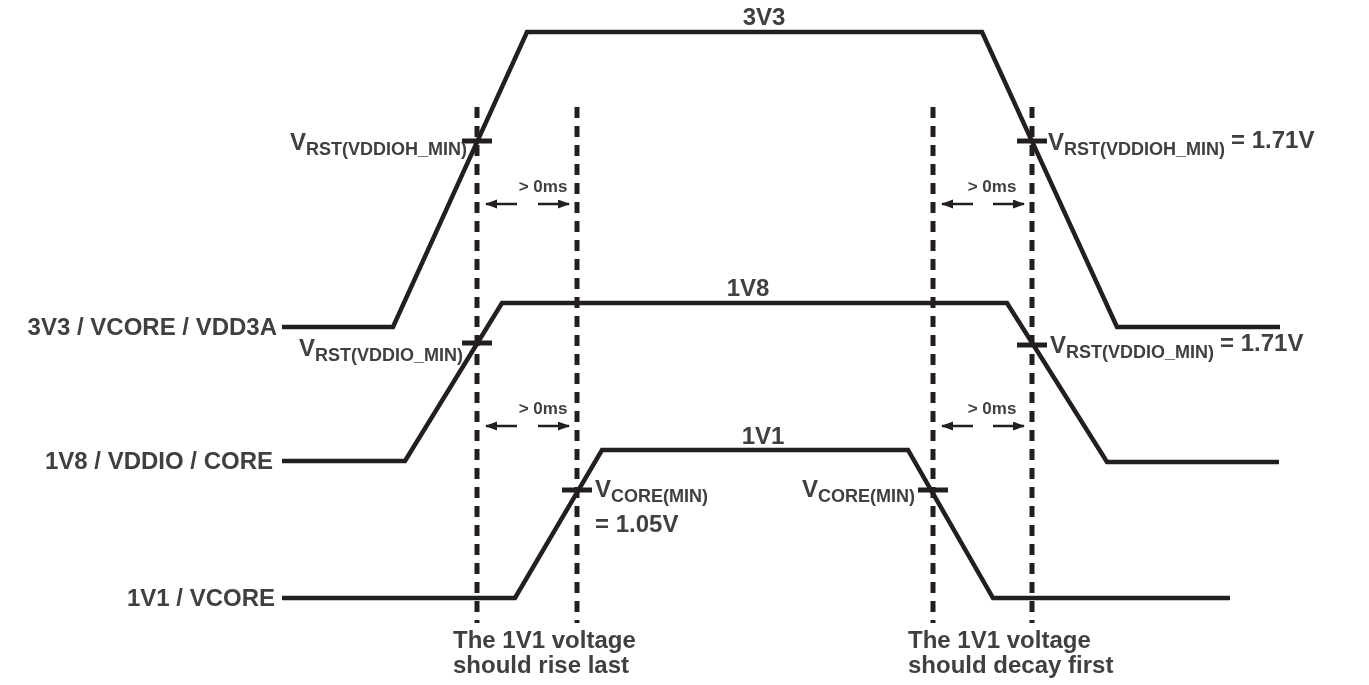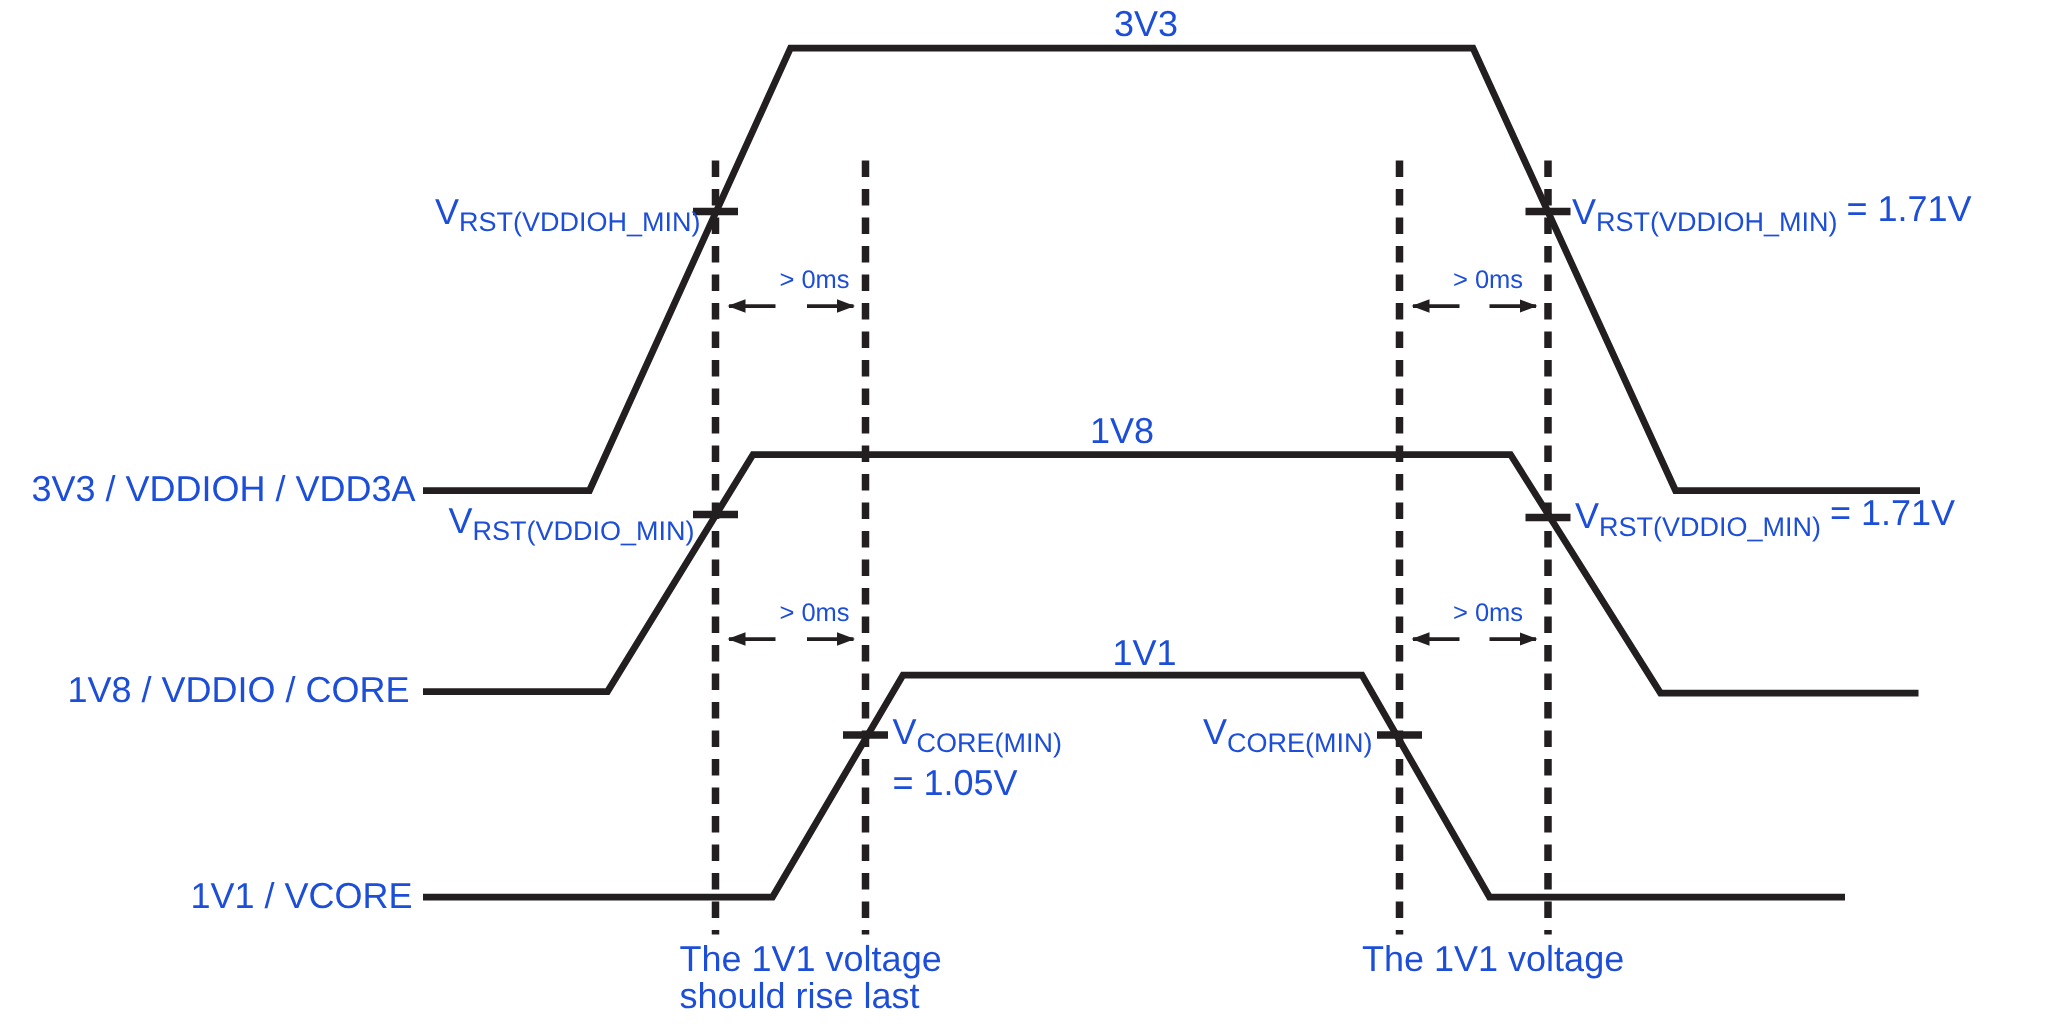--- a/index.html
+++ b/index.html
@@ -1,21 +1,21 @@
 <!DOCTYPE html>
 <html><head>
 <meta charset="utf-8">
 <style>
   html,body { margin:0; padding:0; background:#ffffff; }
   .stage {
     position:relative; width:1369px; height:685px; background:#ffffff;
     font-family:"Liberation Sans", sans-serif; color:#231f20; overflow:hidden;
   }
   .stage svg { position:absolute; left:0; top:0; }
-  .lbl { position:absolute; font-weight:400; white-space:nowrap; color:#1d4ed8; }
+  .lbl { position:absolute; font-weight:700; white-space:nowrap; color:#404040; }
   .rail    { font-size:24px; line-height:24px; text-align:right; }
   .plateau { font-size:24px; line-height:24px; transform:translateX(-50%); }
   .thresh  { font-size:24px; line-height:24px; }
   .tsub    { font-size:18px; position:relative; top:5px; letter-spacing:0; }
   .tsuf    { margin-left:6px; position:relative; top:-2px;margin-top:22px; }
   .tval    { margin-top:9px; }
   .timing  { font-size:17px; line-height:17px; transform:translateX(-50%);margin-left:16px; }
   .note    { font-size:24px; line-height:25px; }
 </style>
 </head>
@@ -56,21 +56,21 @@
     <line x1="993" y1="204" x2="1024" y2="204" stroke="#231f20" stroke-width="2.5" marker-end="url(#ah)"></line>
 
     <line x1="973" y1="426" x2="942" y2="426" stroke="#231f20" stroke-width="2.5" marker-end="url(#ah)"></line>
     <line x1="993" y1="426" x2="1024" y2="426" stroke="#231f20" stroke-width="2.5" marker-end="url(#ah)"></line>
   </svg>
 
   <div class="lbl plateau" style="left:764px; top:5px;">3V3</div>
   <div class="lbl plateau" style="left:748px; top:276px;">1V8</div>
   <div class="lbl plateau" style="left:763px; top:424px;">1V1</div>
 
-  <div class="lbl rail" style="right:1092px; top:315px;">3V3 / VDDIOH / VDD3A</div>
+  <div class="lbl rail" style="right:1092px; top:315px;">3V3 / VCORE / VDD3A</div>
   <div class="lbl rail" style="right:1096px; top:449px;">1V8 / VDDIO / CORE</div>
   <div class="lbl rail" style="right:1094px; top:586px;text-align:right;">1V1 / VCORE</div>
 
   <div class="lbl thresh" style="right:906px; top:336px; text-align:right;">
     <span>V</span><span class="tsub">RST(VDDIO_MIN)</span>
   </div>
   <div class="lbl thresh" style="right:902px; top:130px; text-align:right;">
     <span>V</span><span class="tsub">RST(VDDIOH_MIN)</span>
   </div>
   <div class="lbl thresh" style="left:595px; top:477px;">
@@ -92,15 +92,16 @@
   <div class="lbl timing" style="left:527px; top:400px;">&gt; 0ms</div>
   <div class="lbl timing" style="left:976px; top:178px;">&gt; 0ms</div>
   <div class="lbl timing" style="left:976px; top:400px;">&gt; 0ms</div>
 
   <div class="lbl note" style="left:453px; top:627px;">
     <div>The 1V1 voltage</div>
     <div>should rise last</div>
   </div>
   <div class="lbl note" style="left:908px; top:627px;">
     <div>The 1V1 voltage</div>
+    <div>should decay first</div>
   </div>
 
 </div>
 
 </body></html>

